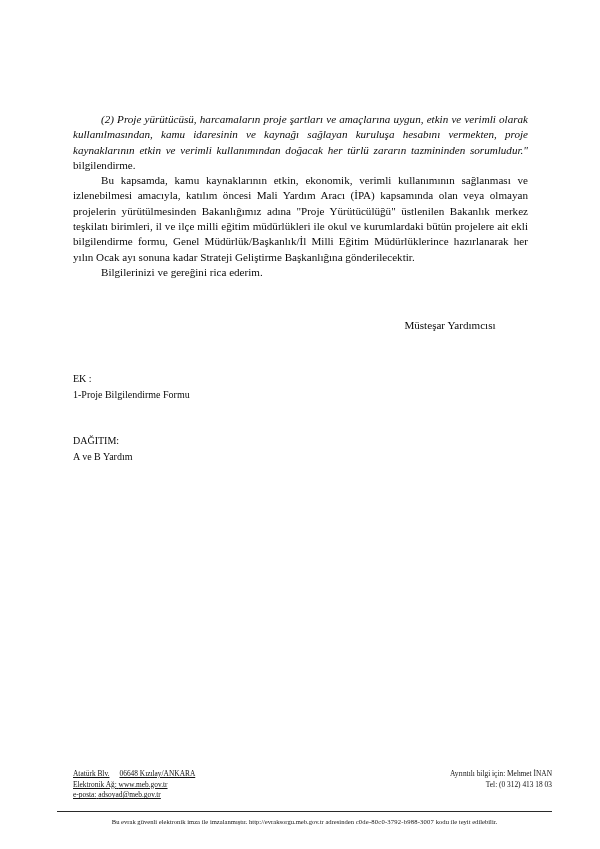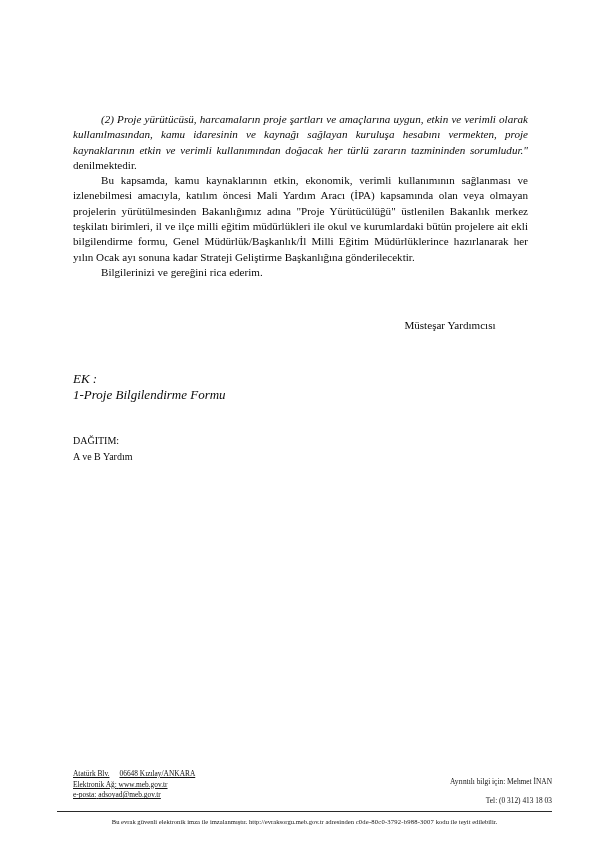--- a/index.html
+++ b/index.html
@@ -65,23 +65,22 @@
     line-height: 15.3px;
   }
   .signature .name { display: block; }
   .signature .title { display: block; }
 
   
   .ek {
     position: absolute;
     left: 73px;
     top: 371px;
-    font-size: 13px;
+    font-size: 10px;
     line-height: 15.5px;
-    font-style: italic;
   }
   .ek .line { display: block; }
 
   
   .dagitim {
     position: absolute;
     left: 73px;
     top: 433px;
     font-size: 10px;
     line-height: 15.5px;
@@ -104,21 +103,21 @@
   .footer-right {
     position: absolute;
     left: 300px;
     top: 769px;
     width: 252px;
     text-align: right;
     font-size: 7.4px;
     line-height: 10.6px;
     color: #121212;
   }
-  .footer-right .line { display: block; white-space: nowrap; margin-top: 8px; }
+  .footer-right .line { display: block; white-space: nowrap; }
 
   .footer-rule {
     position: absolute;
     left: 57px;
     top: 811px;
     width: 495px;
     height: 0;
     border-top: 1px solid #2a2a2a;
   }
 
@@ -135,21 +134,21 @@
   }
   .verify .code { letter-spacing: 0.2px; }
 </style>
 </head>
 <body>
 
 <div class="page">
 
   <div class="content">
 
-    <p class="para italic"><span>(2) Proje yürütücüsü, harcamaların proje şartları ve amaçlarına uygun, etkin ve verimli olarak kullanılmasından, kamu idaresinin ve kaynağı sağlayan kuruluşa hesabını vermekten, proje kaynaklarının etkin ve verimli kullanımından doğacak her türlü zararın tazmininden sorumludur."</span><span class="roman"> denilmektedir.</span></p>
+    <p class="para italic"><span>(2) Proje yürütücüsü, harcamaların proje şartları ve amaçlarına uygun, etkin ve verimli olarak kullanılmasından, kamu idaresinin ve kaynağı sağlayan kuruluşa hesabını vermekten, proje kaynaklarının etkin ve verimli kullanımından doğacak her türlü zararın tazmininden sorumludur."</span><span class="roman"> bilgilendirme.</span></p>
 
     <p class="para gap-para">Bu kapsamda, kamu kaynaklarının etkin, ekonomik, verimli kullanımının sağlanması ve izlenebilmesi amacıyla, katılım öncesi Mali Yardım Aracı (İPA) kapsamında olan veya olmayan projelerin yürütülmesinden Bakanlığımız adına "Proje Yürütücülüğü" üstlenilen Bakanlık merkez teşkilatı birimleri, il ve ilçe milli eğitim müdürlükleri ile okul ve kurumlardaki bütün projelere ait ekli bilgilendirme formu, Genel Müdürlük/Başkanlık/İl Milli Eğitim Müdürlüklerince hazırlanarak her yılın Ocak ayı sonuna kadar Strateji Geliştirme Başkanlığına gönderilecektir.</p>
 
     <p class="para gap-short">Bilgilerinizi ve gereğini rica ederim.</p>
 
   </div>
 
   <div class="signature">
     <span class="title">Müsteşar Yardımcısı</span>
   </div>

